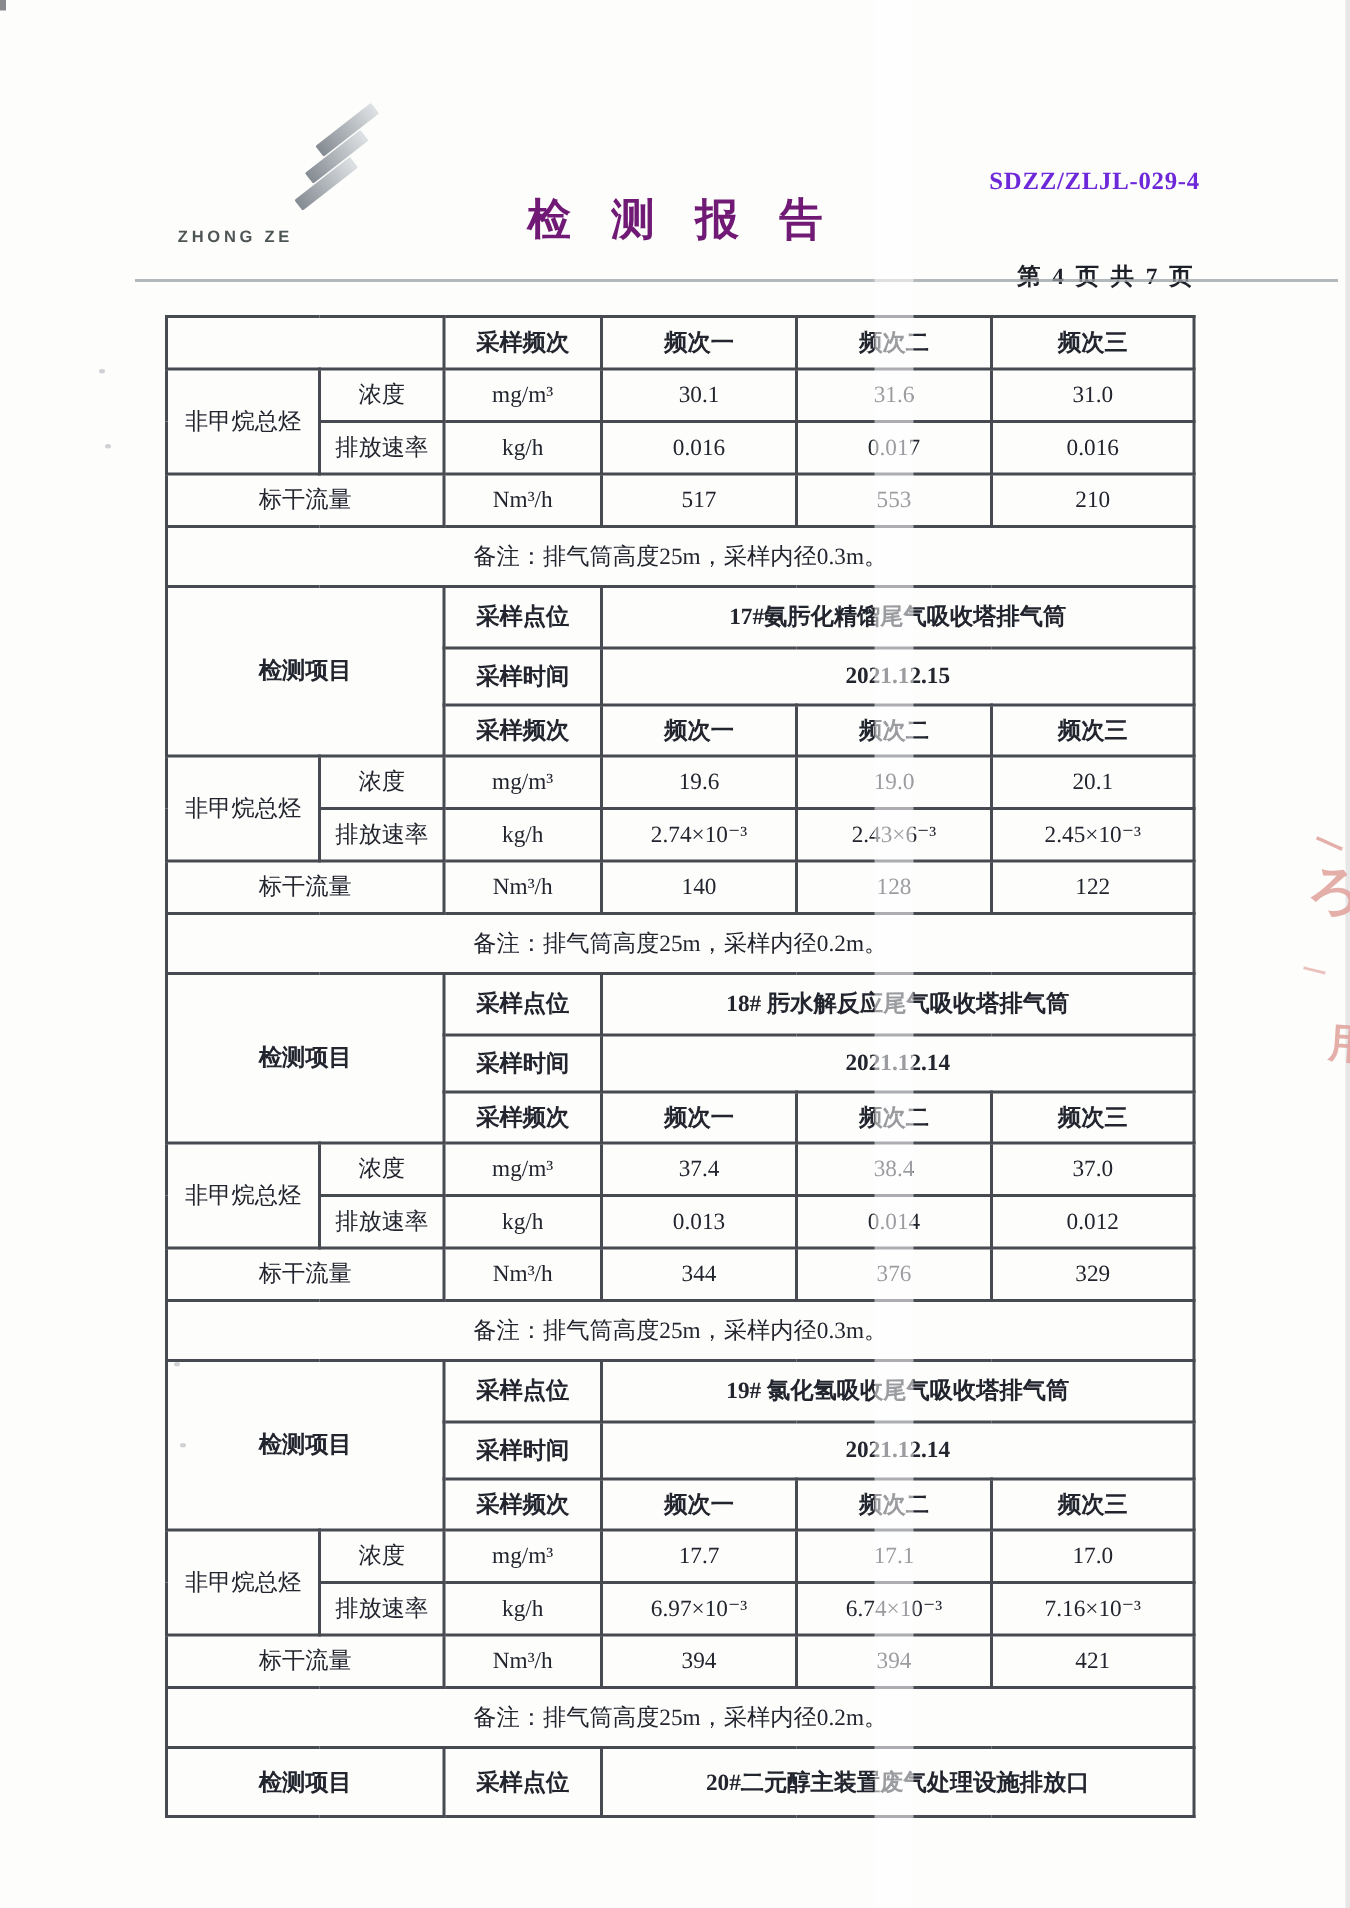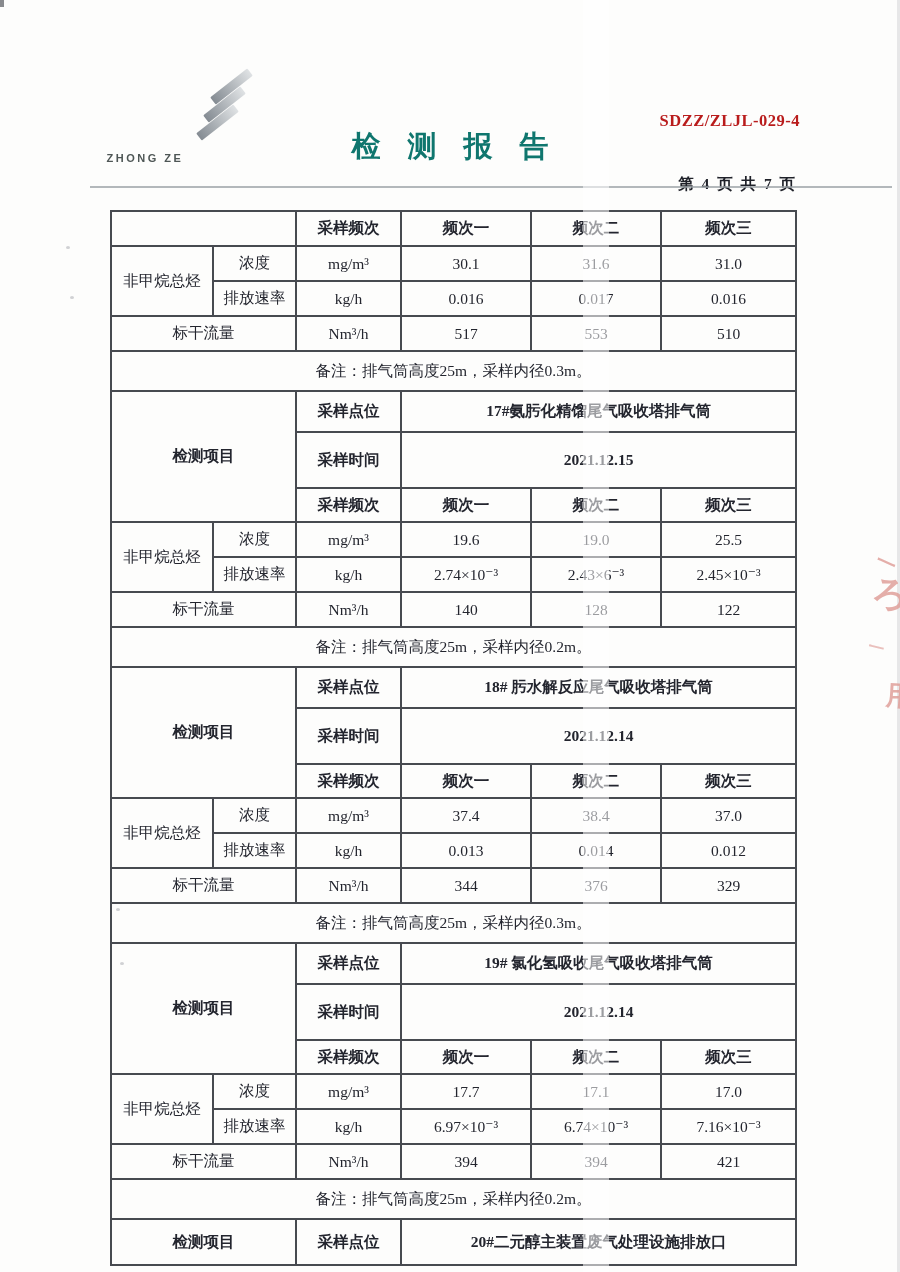--- a/index.html
+++ b/index.html
@@ -11,43 +11,43 @@
   }
   .sheet{position:absolute;inset:0;filter:blur(0.22px);}
   
   .logo{position:absolute;left:95px;top:66px;width:100px;height:105px;}
   .bar{position:absolute;width:47px;height:9px;border-radius:1px;
        background:linear-gradient(to right,#848b92,#dfe2e4);
        transform:rotate(-38deg);}
   .bar1{left:113px;top:16px;}
   .bar2{left:106px;top:34px;}
   .bar3{left:99px;top:52px;}
-  .logo-text{position:absolute;left:0;top:86px;width:100px;text-align:center;
+  .logo-text{position:absolute;left:12px;top:86px;width:100px;text-align:center;
        font-family:"Liberation Sans","DejaVu Sans",sans-serif;
        font-weight:bold;font-size:11px;letter-spacing:2.5px;color:#4e5655;}
   .doc-code{position:absolute;top:111px;right:100px;font-weight:bold;
-       font-size:16.5px;letter-spacing:.5px;color:#b91c1c;}
+       font-size:16.5px;letter-spacing:.5px;color:#6d28d9;}
   .title{position:absolute;top:127px;left:0;width:900px;text-align:center;
        font-size:29px;font-weight:bold;letter-spacing:27px;padding-left:27px;
-       box-sizing:border-box;color:#0f766e;}
+       box-sizing:border-box;color:#701a75;}
   .report-no{position:absolute;top:162px;left:110px;font-weight:bold;
        font-size:15.5px;color:#1f2129;}
   .page-info{position:absolute;top:174px;right:103px;font-weight:bold;
        font-size:15.5px;letter-spacing:2px;color:#1f2129;}
   .header-rule{position:absolute;top:186px;left:90px;width:802px;height:2px;
        background:#9aa0a6;opacity:.75;}
   
   table.report{position:absolute;left:110px;top:210px;width:685px;
        border-collapse:collapse;table-layout:fixed;}
   table.report td{border:2px solid #474a50;text-align:center;
        vertical-align:middle;font-size:15.5px;padding:0;color:#23252e;
        overflow:hidden;}
   td.b{font-weight:bold;}
   tr.h35{height:35px}tr.h28{height:40px}tr.h41{height:41px}
-  tr.h38{height:56px}tr.h34{height:34px}tr.h46{height:46px}
+  tr.h38{height:38px}tr.h34{height:34px}tr.h46{height:46px}
   td.note{text-align:left;padding:0 0 0 9px;font-size:14.5px;}
   
   .fold{position:absolute;top:0;left:583px;width:26px;height:1272px;
        background:#ffffff;opacity:.55;}
   .edge-right{position:absolute;top:0;right:0;width:3px;height:1272px;
        background:#d9d9da;opacity:.6;}
   .corner-mark{position:absolute;left:0;top:0;width:4px;height:7px;
        background:#6a6d72;opacity:.8;}
   .speck{position:absolute;width:4px;height:3px;background:#c4c6c9;
        border-radius:50%;opacity:.8;}
@@ -101,21 +101,21 @@
       <td>kg/h</td>
       <td>0.016</td>
       <td>0.017</td>
       <td>0.016</td>
     </tr>
     <tr class="h35">
       <td colspan="2">标干流量</td>
       <td>Nm³/h</td>
       <td>517</td>
       <td>553</td>
-      <td>510</td>
+      <td>210</td>
     </tr>
     <tr class="h28">
       <td colspan="6" class="note">备注：排气筒高度25m，采样内径0.3m。</td>
     </tr>
 
     <tr class="h41">
       <td colspan="2" rowspan="3" class="b">检测项目</td>
       <td class="b">采样点位</td>
       <td colspan="3" class="b">17#氨肟化精馏尾气吸收塔排气筒</td>
     </tr>
@@ -128,21 +128,21 @@
       <td class="b">频次一</td>
       <td class="b">频次二</td>
       <td class="b">频次三</td>
     </tr>
     <tr class="h35">
       <td rowspan="2">非甲烷总烃</td>
       <td>浓度</td>
       <td>mg/m³</td>
       <td>19.6</td>
       <td>19.0</td>
-      <td>25.5</td>
+      <td>20.1</td>
     </tr>
     <tr class="h35">
       <td>排放速率</td>
       <td>kg/h</td>
       <td>2.74×10⁻³</td>
       <td>2.43×6⁻³</td>
       <td>2.45×10⁻³</td>
     </tr>
     <tr class="h35">
       <td colspan="2">标干流量</td>

